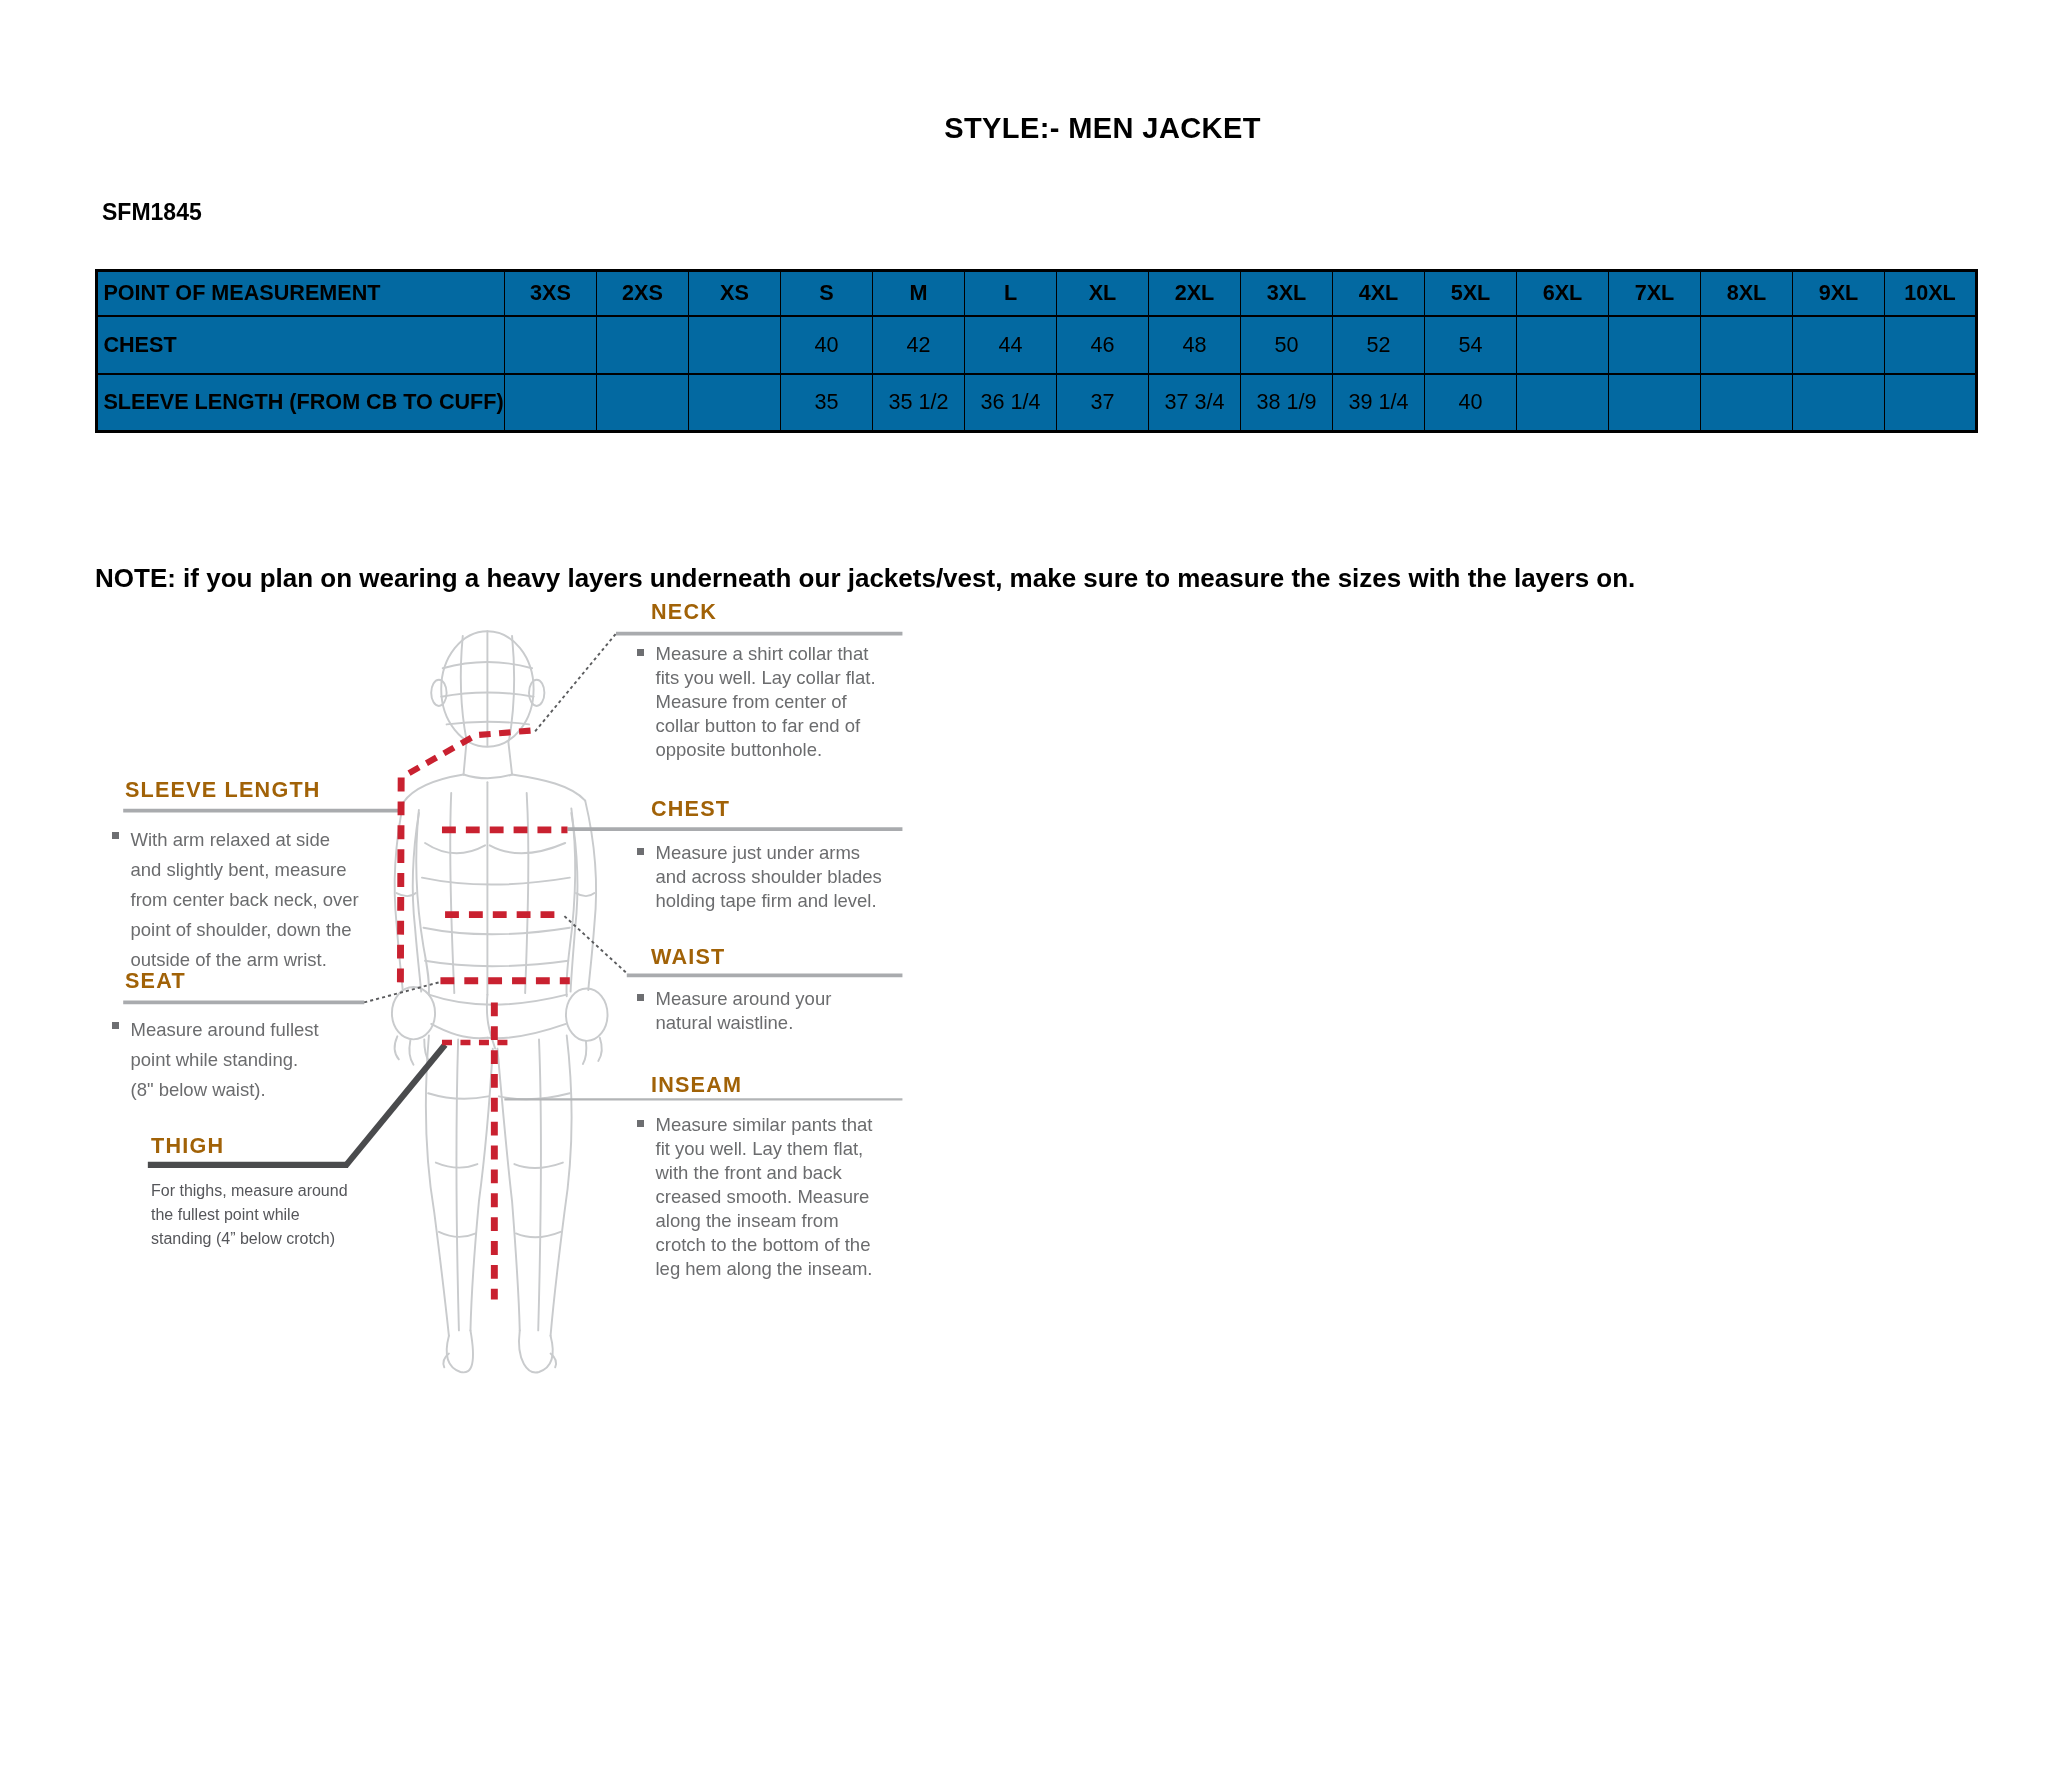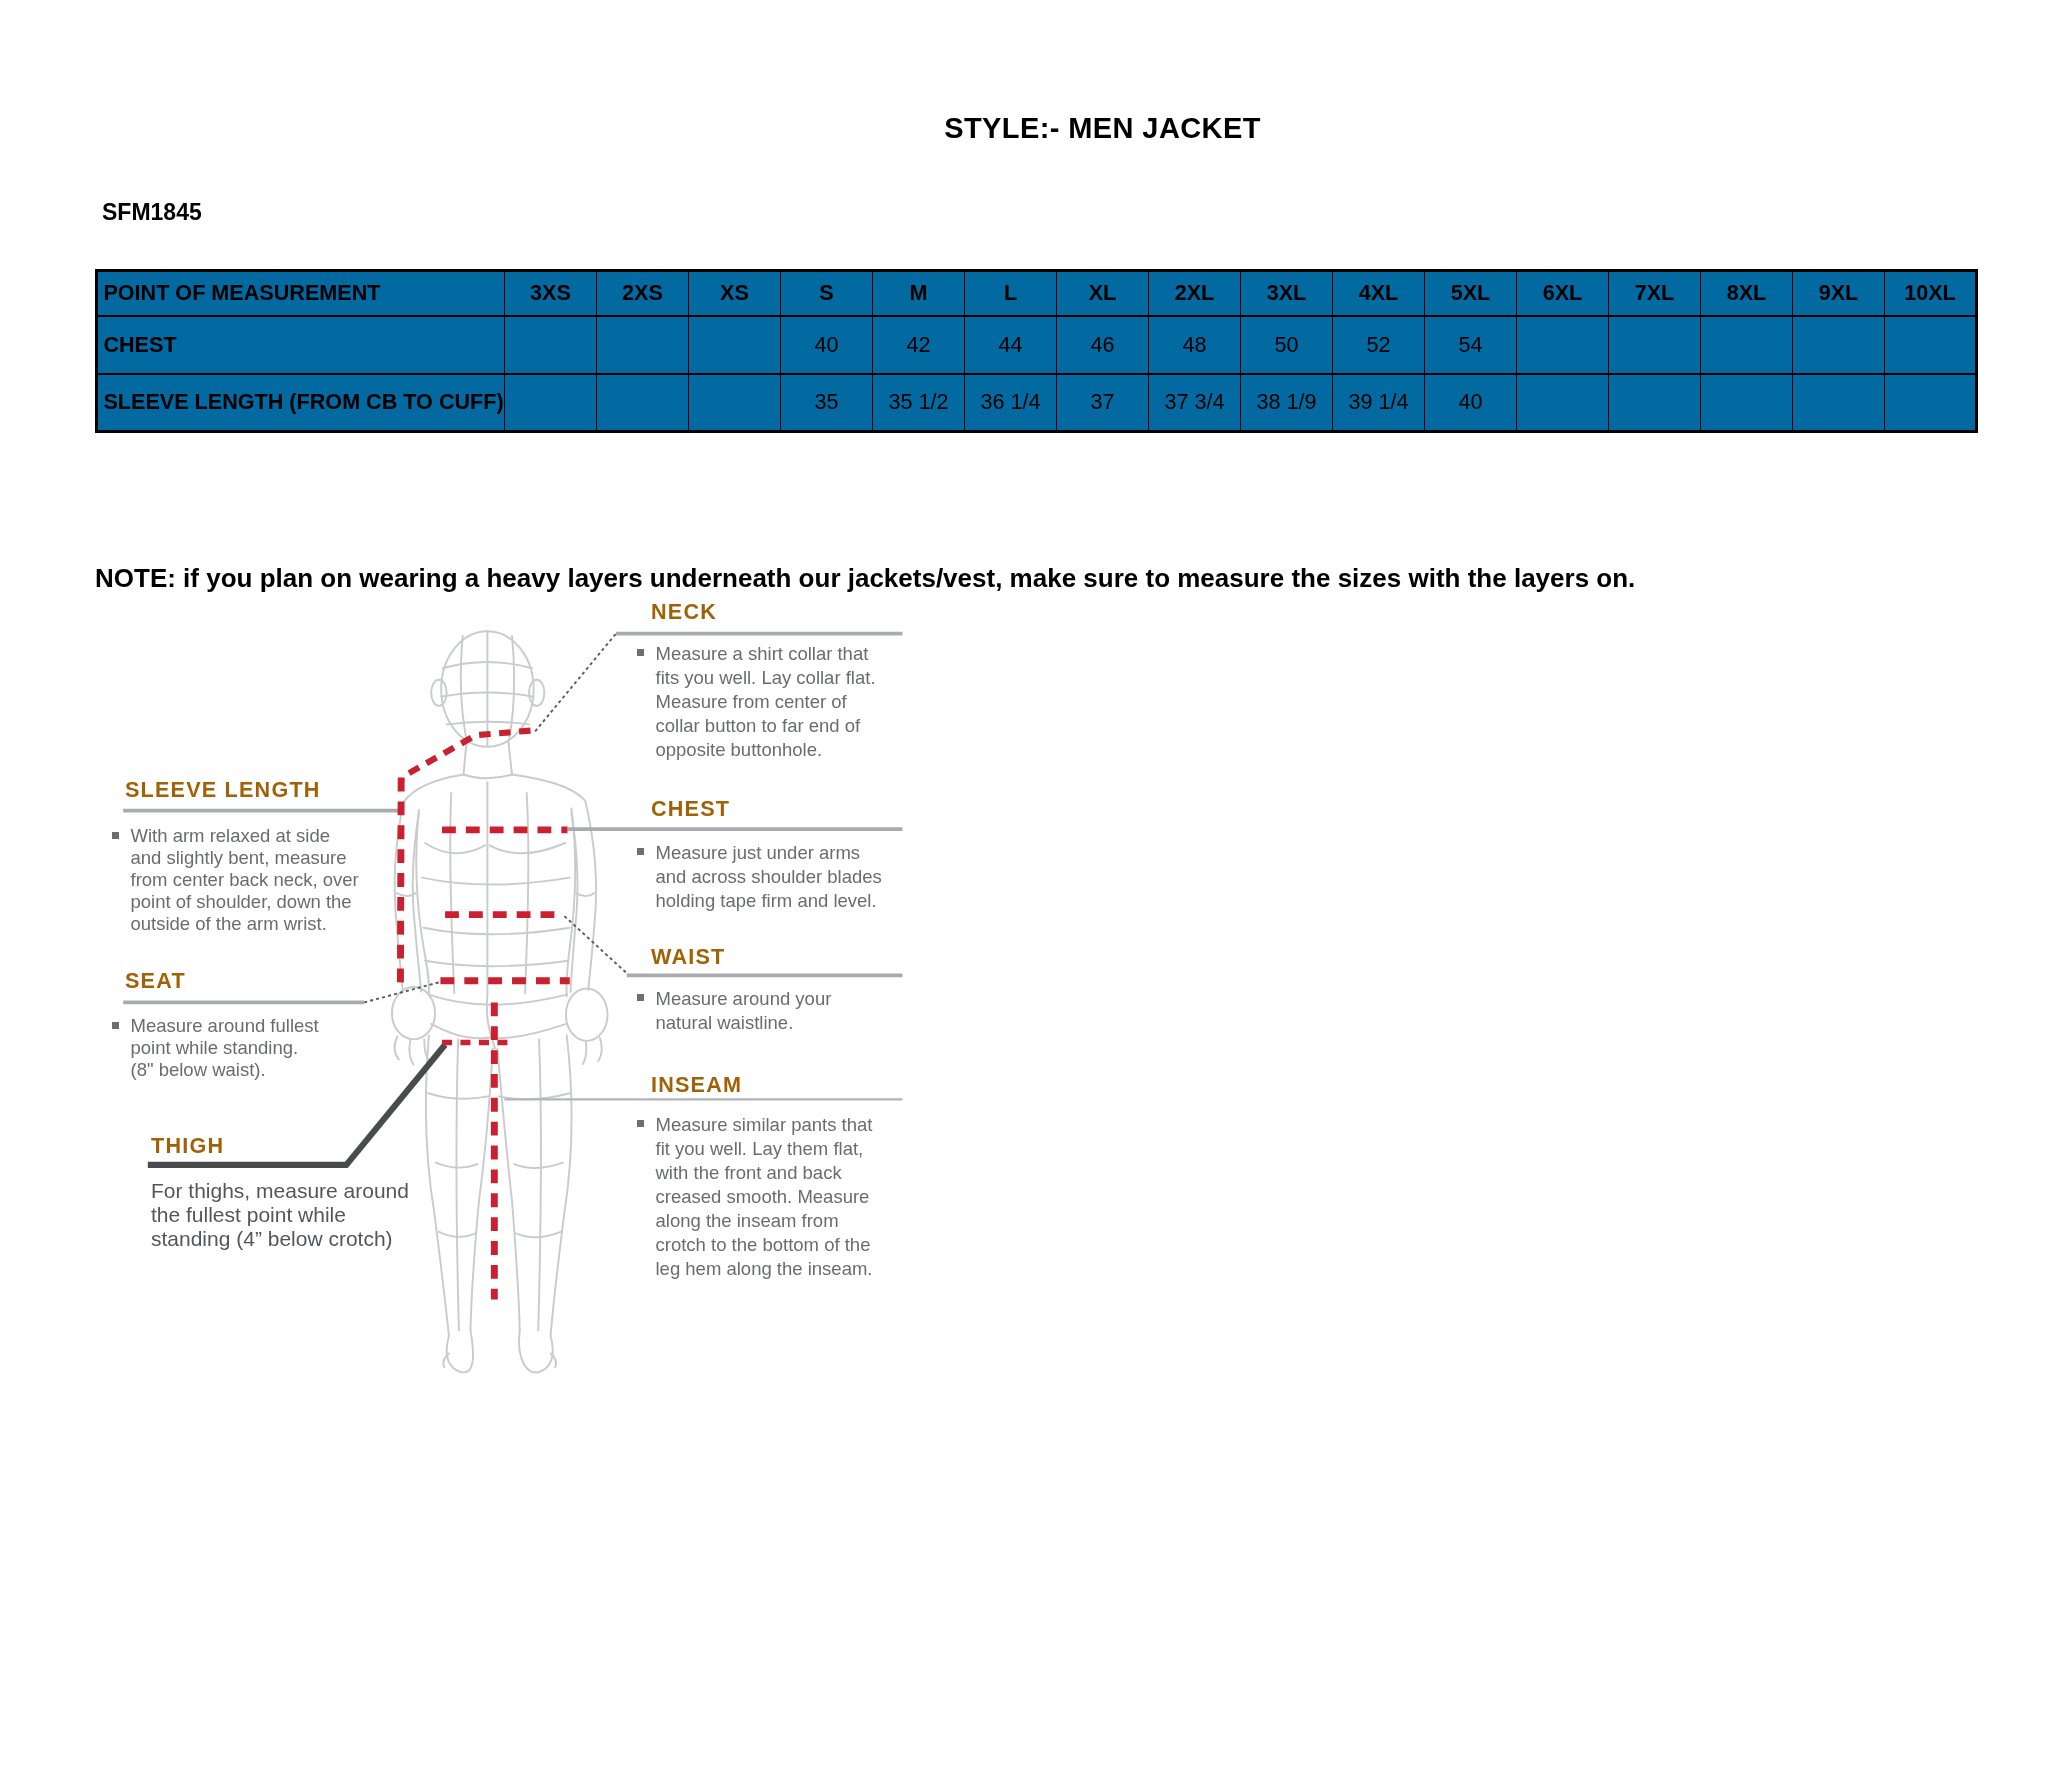--- a/index.html
+++ b/index.html
@@ -31,23 +31,23 @@
   
   .note-line{position:absolute;top:563px;left:95px;font-size:26px;font-weight:bold;width:1886px;}
 
   
   .fig-svg{position:absolute;left:77px;top:585px;width:924px;height:824px;}
 
   .gh{position:absolute;font-size:21.6px;letter-spacing:1.2px;color:#a16207;white-space:nowrap;font-weight:bold;}
   .gtext{position:absolute;display:flex;align-items:flex-start;}
   .gb{display:inline-block;width:7px;height:7px;background:#6d6e71;margin-top:7px;margin-right:11.5px;flex:none;}
   .gt{white-space:pre-line;color:#6b6c6e;}
-  .left-col .gt{font-size:18.5px;line-height:22px;}
+  .left-col .gt{font-size:18.5px;line-height:30px;}
   .right-col .gt{font-size:18.5px;line-height:24px;}
-  .thigh-text .gt{font-size:21px;line-height:24px;color:#55565a;}
+  .thigh-text .gt{font-size:16px;line-height:24px;color:#55565a;}
 </style>
 </head>
 <body>
 
 <div id="page">
 
   <div class="doc-title">STYLE:- MEN JACKET</div>
   <div class="style-code">SFM1845</div>
 
   <div class="size-table-wrap">

